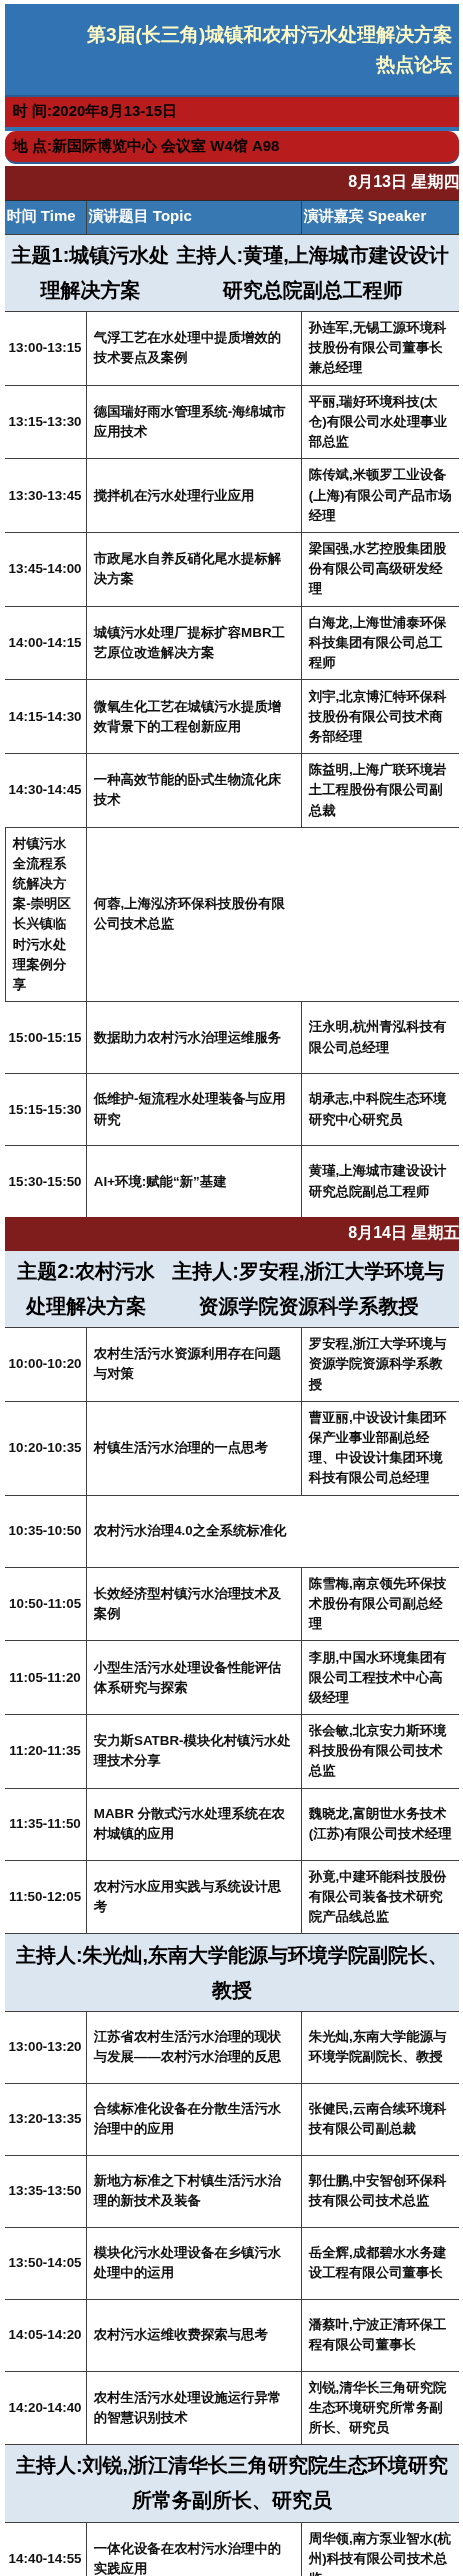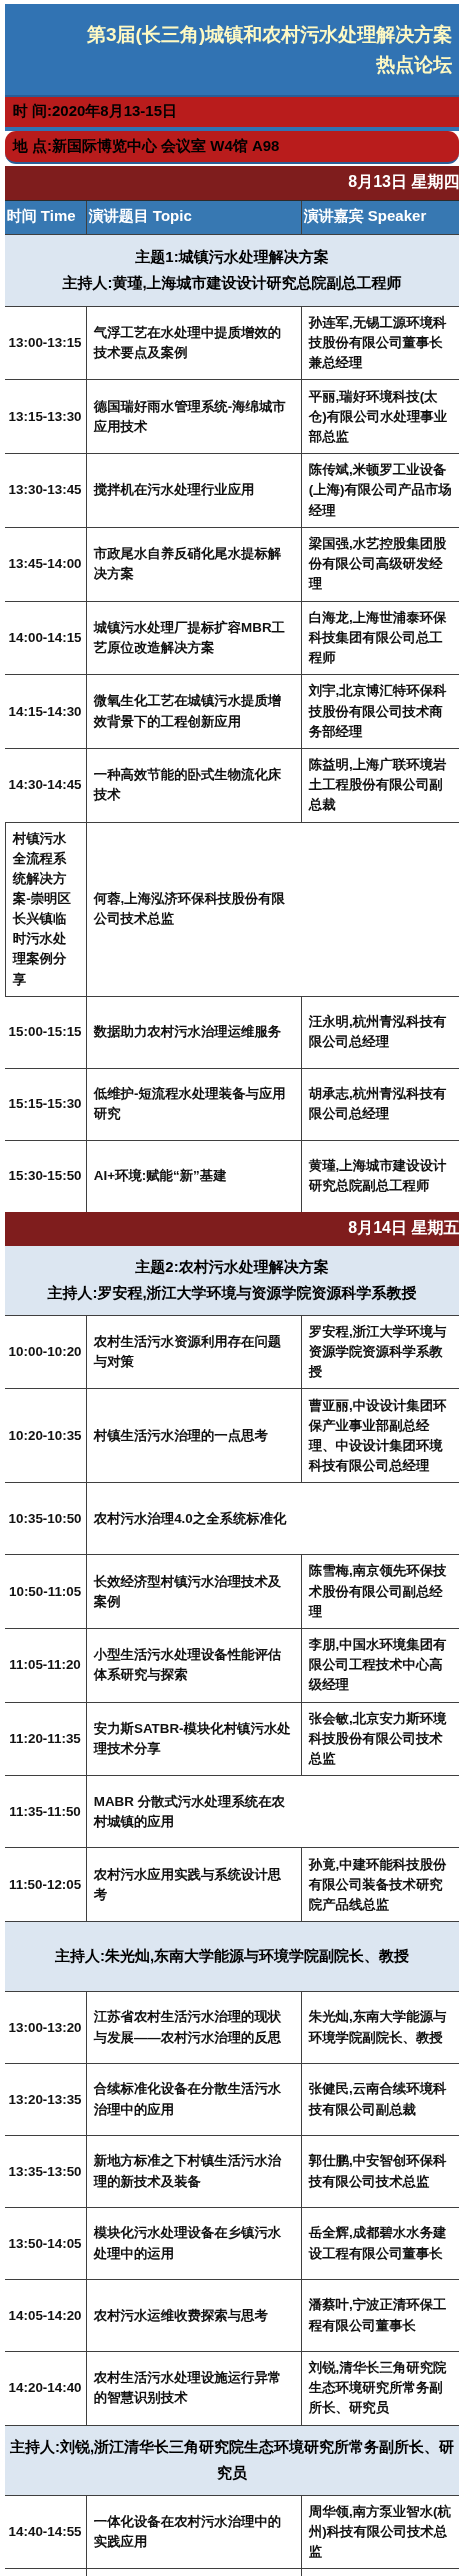--- a/index.html
+++ b/index.html
@@ -48,24 +48,24 @@
     font-size:15px;
     text-align:left;
     padding:5.7px 2.1px 7.7px 2.1px;
   }
   .bl{border-left:1px solid #3f3f3f;}
   .sessionbar{
     background:#DCE6F1;
     border-top:1.5px solid #3f3f3f;
     color:#000;
     font-weight:bold;
-    font-size:15px;
+    font-size:20px;
     text-align:center;
     display:flex;
-    flex-direction:column;
+    flex-direction:row;
     justify-content:center;
     line-height:1.75;
     min-height:70px;
     padding:3.1px 5.2px;
     box-sizing:border-box;
   }
   .row{border-top:1.5px solid #3f3f3f;min-height:71px;}
   .c{
     font-weight:bold;
     font-size:13.4px;
@@ -151,21 +151,21 @@
       <div class="c bl">何蓉,上海泓济环保科技股份有限公司技术总监</div>
     </div>
     <div class="grid row">
       <div class="c time">15:00-15:15</div>
       <div class="c bl">数据助力农村污水治理运维服务</div>
       <div class="c bl">汪永明,杭州青泓科技有限公司总经理</div>
     </div>
     <div class="grid row">
       <div class="c time">15:15-15:30</div>
       <div class="c bl">低维护-短流程水处理装备与应用研究</div>
-      <div class="c bl">胡承志,杭州青泓科技有限公司总经理</div>
+      <div class="c bl">胡承志,中科院生态环境研究中心研究员</div>
     </div>
     <div class="grid row">
       <div class="c time">15:30-15:50</div>
       <div class="c bl">AI+环境:赋能“新”基建</div>
       <div class="c bl">黄瑾,上海城市建设设计研究总院副总工程师</div>
     </div>
 
     <div class="daybar">8月14日  星期五</div>
 
     <div class="sessionbar" style="min-height:69px;border-top:none;">
@@ -198,20 +198,21 @@
       <div class="c bl">李朋,中国水环境集团有限公司工程技术中心高级经理</div>
     </div>
     <div class="grid row">
       <div class="c time">11:20-11:35</div>
       <div class="c bl">安力斯SATBR-模块化村镇污水处理技术分享</div>
       <div class="c bl">张会敏,北京安力斯环境科技股份有限公司技术总监</div>
     </div>
     <div class="grid row">
       <div class="c time">11:35-11:50</div>
       <div class="c bl">MABR 分散式污水处理系统在农村城镇的应用</div>
+      <div class="c bl">魏晓龙,富朗世水务技术(江苏)有限公司技术经理</div>
     </div>
     <div class="grid row">
       <div class="c time">11:50-12:05</div>
       <div class="c bl">农村污水应用实践与系统设计思考</div>
       <div class="c bl">孙竟,中建环能科技股份有限公司装备技术研究院产品线总监</div>
     </div>
 
     <div class="sessionbar">
       <div>主持人:朱光灿,东南大学能源与环境学院副院长、教授</div>
     </div>

